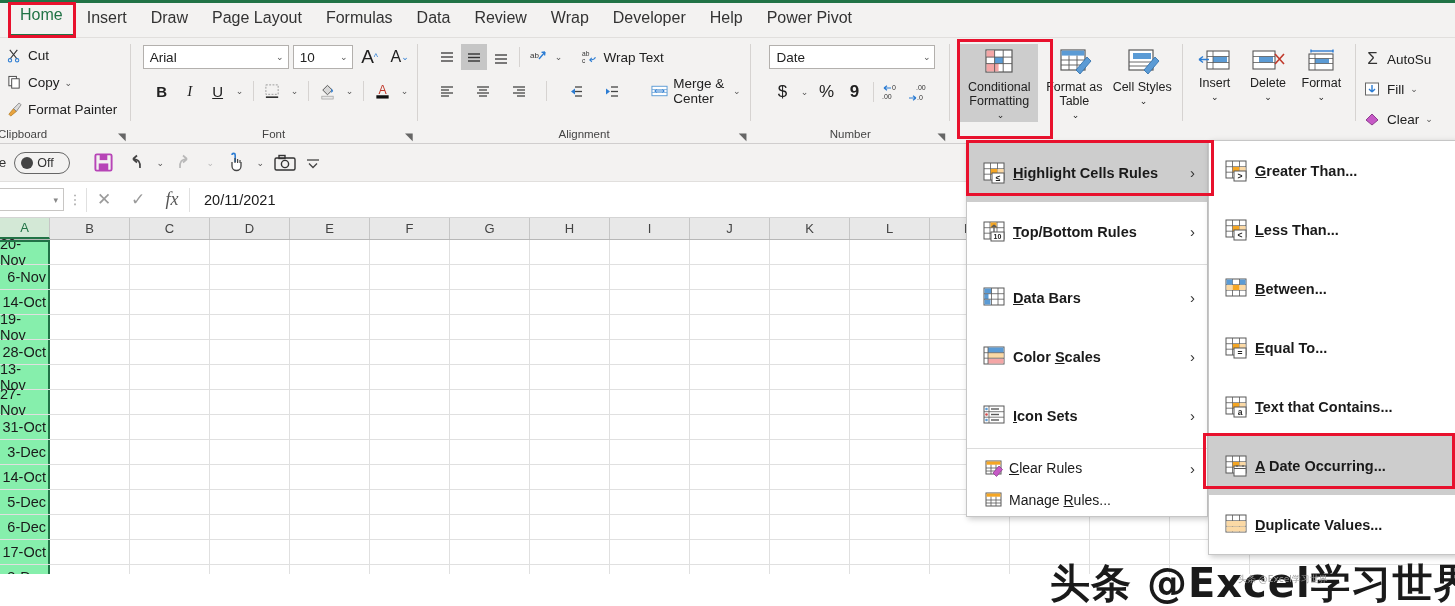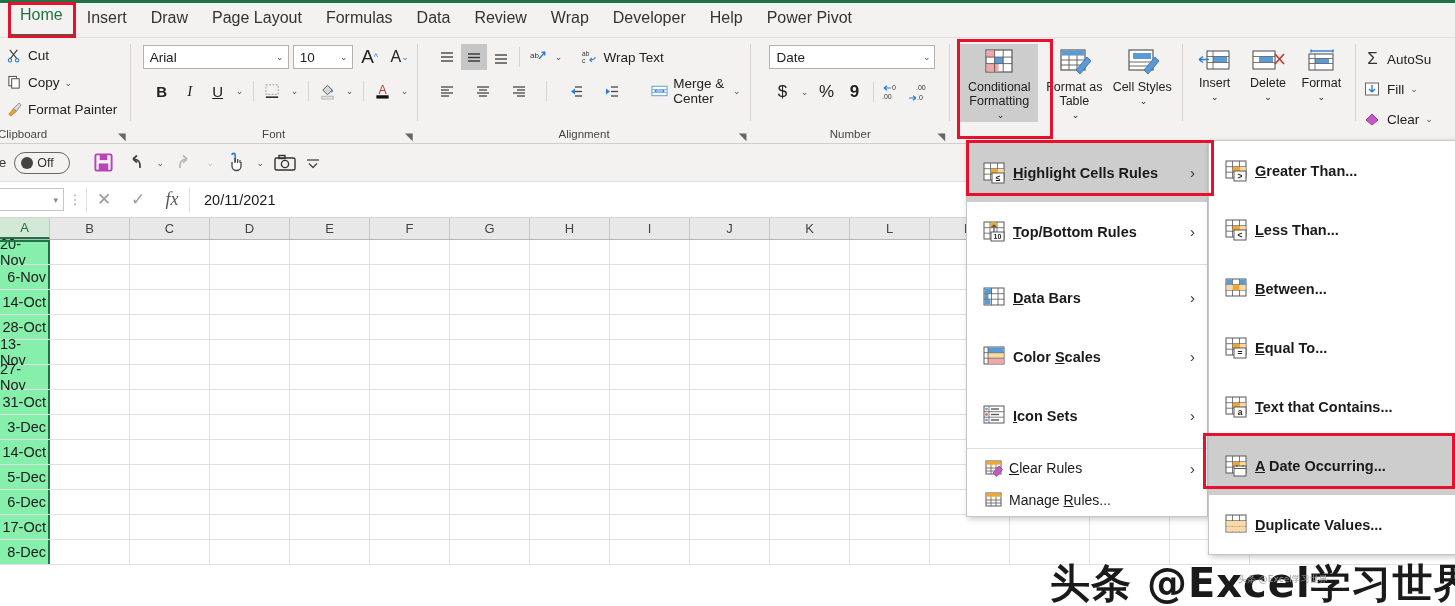--- a/index.html
+++ b/index.html
@@ -718,20 +718,38 @@
         <div class="cell" style="width: 80px;"></div>
         <div class="cell" style="width: 80px;"></div>
         <div class="cell" style="width: 80px;"></div>
         <div class="cell" style="width: 80px;"></div>
         <div class="cell" style="width: 80px;"></div>
         <div class="cell" style="width: 80px;"></div>
         <div class="cell" style="width: 80px;"></div>
         <div class="cell" style="width: 80px;"></div>
       </div>
       <div class="row">
+        <div class="cell acol" style="width: 50px;">19-Nov</div>
+        <div class="cell" style="width: 80px;"></div>
+        <div class="cell" style="width: 80px;"></div>
+        <div class="cell" style="width: 80px;"></div>
+        <div class="cell" style="width: 80px;"></div>
+        <div class="cell" style="width: 80px;"></div>
+        <div class="cell" style="width: 80px;"></div>
+        <div class="cell" style="width: 80px;"></div>
+        <div class="cell" style="width: 80px;"></div>
+        <div class="cell" style="width: 80px;"></div>
+        <div class="cell" style="width: 80px;"></div>
+        <div class="cell" style="width: 80px;"></div>
+        <div class="cell" style="width: 80px;"></div>
+        <div class="cell" style="width: 80px;"></div>
+        <div class="cell" style="width: 80px;"></div>
+        <div class="cell" style="width: 80px;"></div>
+      </div>
+      <div class="row">
         <div class="cell acol" style="width: 50px;">28-Oct</div>
         <div class="cell" style="width: 80px;"></div>
         <div class="cell" style="width: 80px;"></div>
         <div class="cell" style="width: 80px;"></div>
         <div class="cell" style="width: 80px;"></div>
         <div class="cell" style="width: 80px;"></div>
         <div class="cell" style="width: 80px;"></div>
         <div class="cell" style="width: 80px;"></div>
         <div class="cell" style="width: 80px;"></div>
         <div class="cell" style="width: 80px;"></div>

